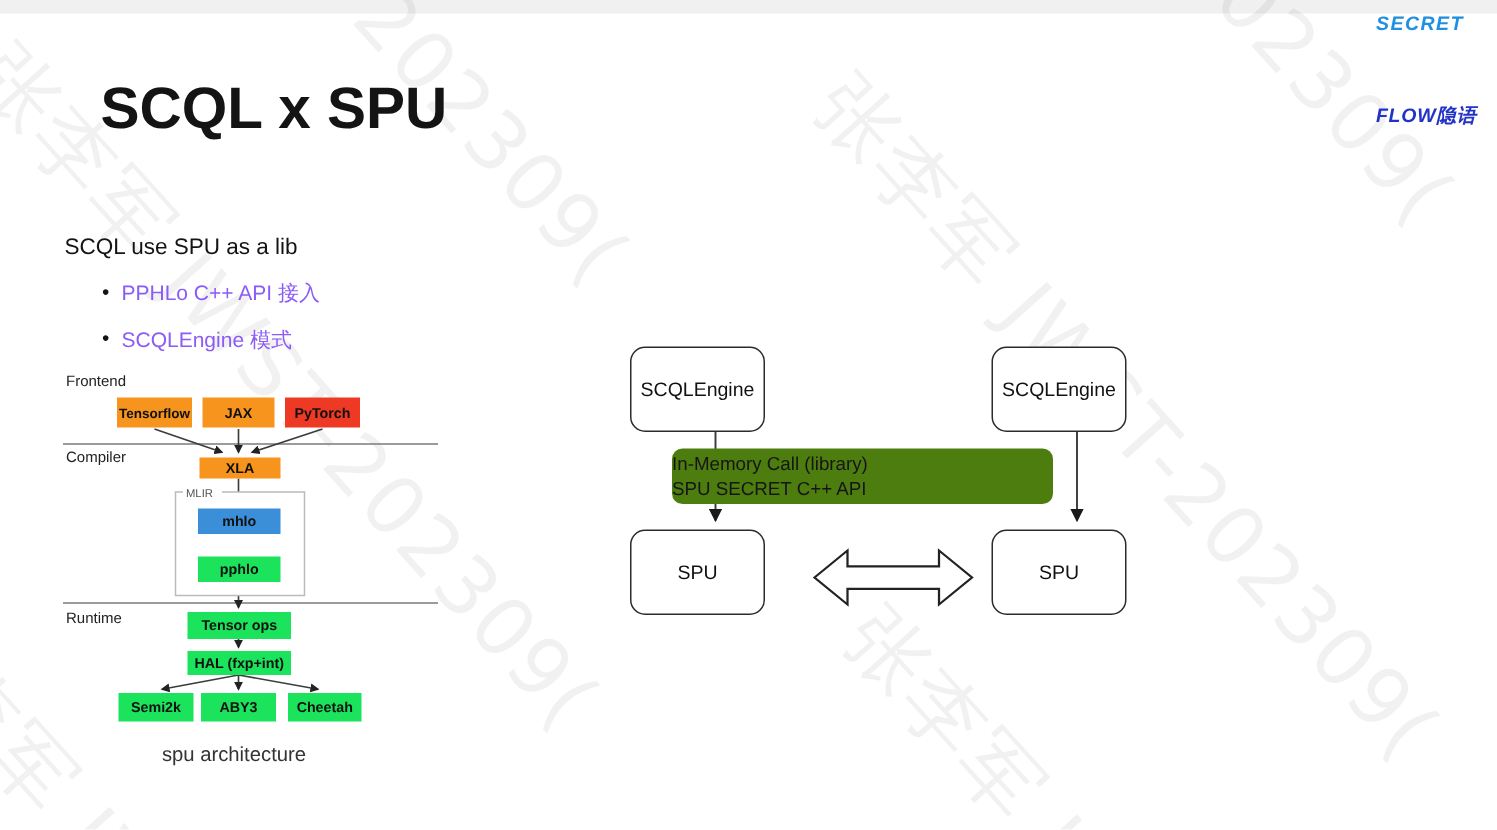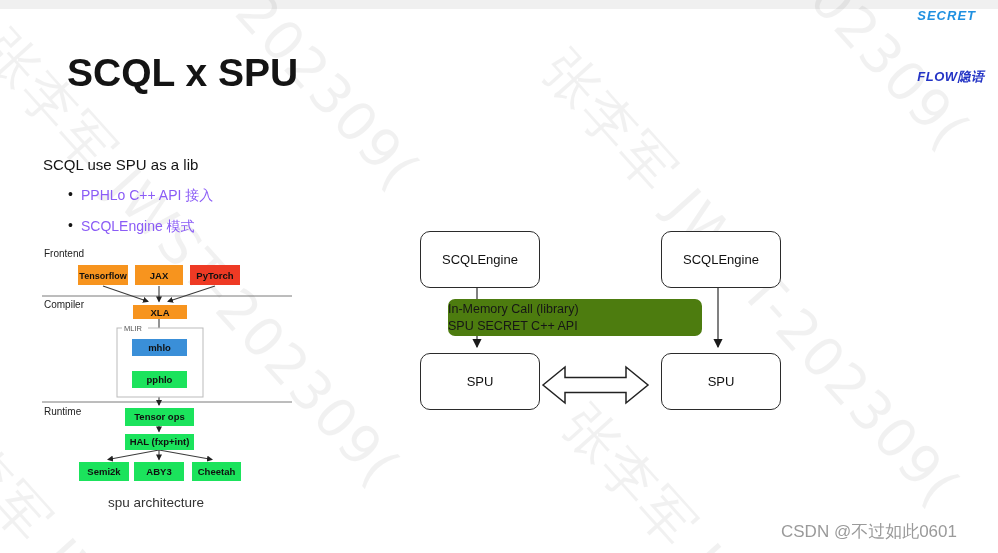--- a/index.html
+++ b/index.html
@@ -65,21 +65,21 @@
   .mlir-label { font-size:7.5px; fill:#555555; font-family:"Liberation Sans", sans-serif; }
   .sect-line { stroke:#7a7a7a; stroke-width:1; }
   .edge { stroke:#3c3c3c; stroke-width:1.1; fill:none; }
   .caption-label { font-size:13.5px; fill:#333333; text-anchor:middle;
                    font-family:"Liberation Sans", sans-serif; }
 
   
   .conn-svg { position:absolute; left:410px; top:225px; z-index:2; }
   .rbox {
     position:absolute; z-index:3;
-    width:120px; height:57px;
+    width:90px; height:57px;
     background:#ffffff; border:1.5px solid #2b2b2b; border-radius:10px;
     display:flex; align-items:center; justify-content:center;
     font-size:13px; color:#111111; font-weight:500;
   }
   .engine-left  { left:420px; top:231px; }
   .engine-right { left:661px; top:231px; }
   .spu-left     { left:420px; top:353px; }
   .spu-right    { left:661px; top:353px; }
   .band {
     position:absolute; left:448px; top:299px; width:254px; height:37px; z-index:3;
@@ -228,15 +228,14 @@
     <div>SPU SECRET C++ API</div>
   </div>
 
   <div class="rbox spu-left">
     <span>SPU</span>
   </div>
   <div class="rbox spu-right">
     <span>SPU</span>
   </div>
 
-  <div class="csdn">CSDN @不过如此0601</div>
 
 </div>
 
 </body></html>

